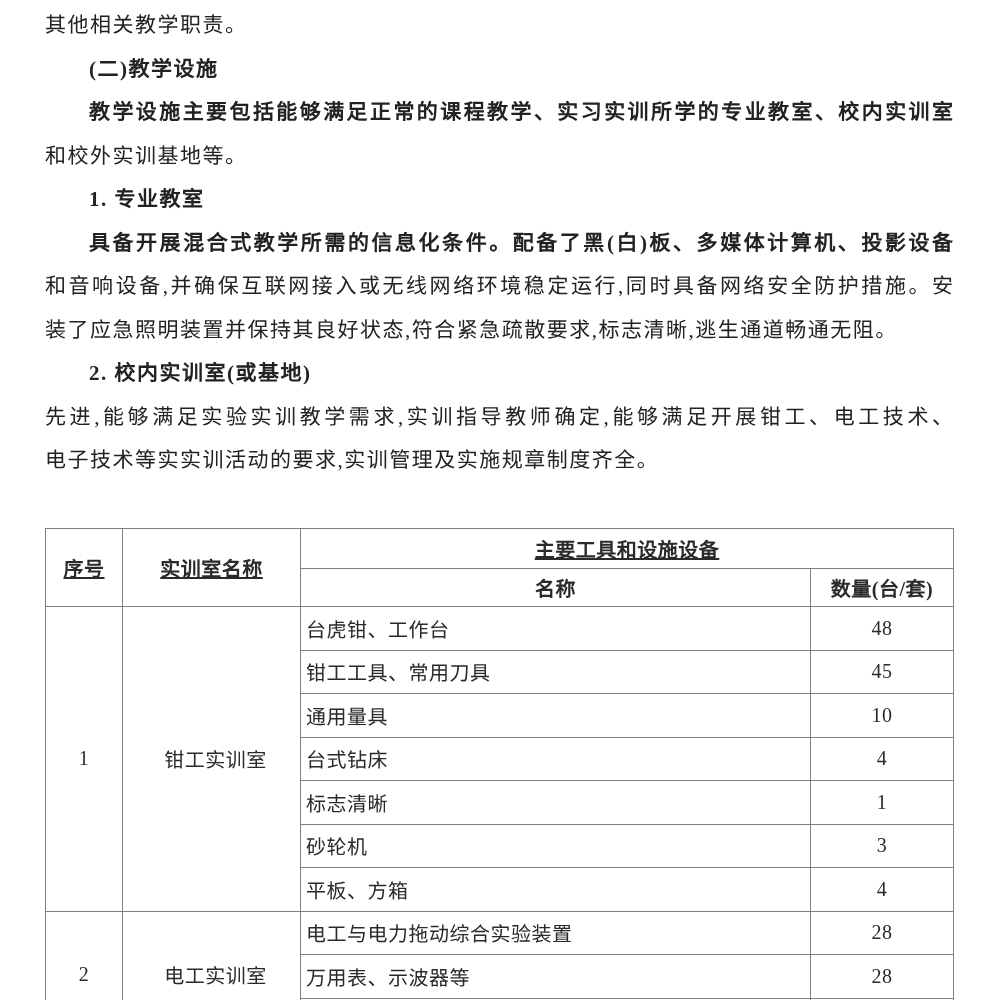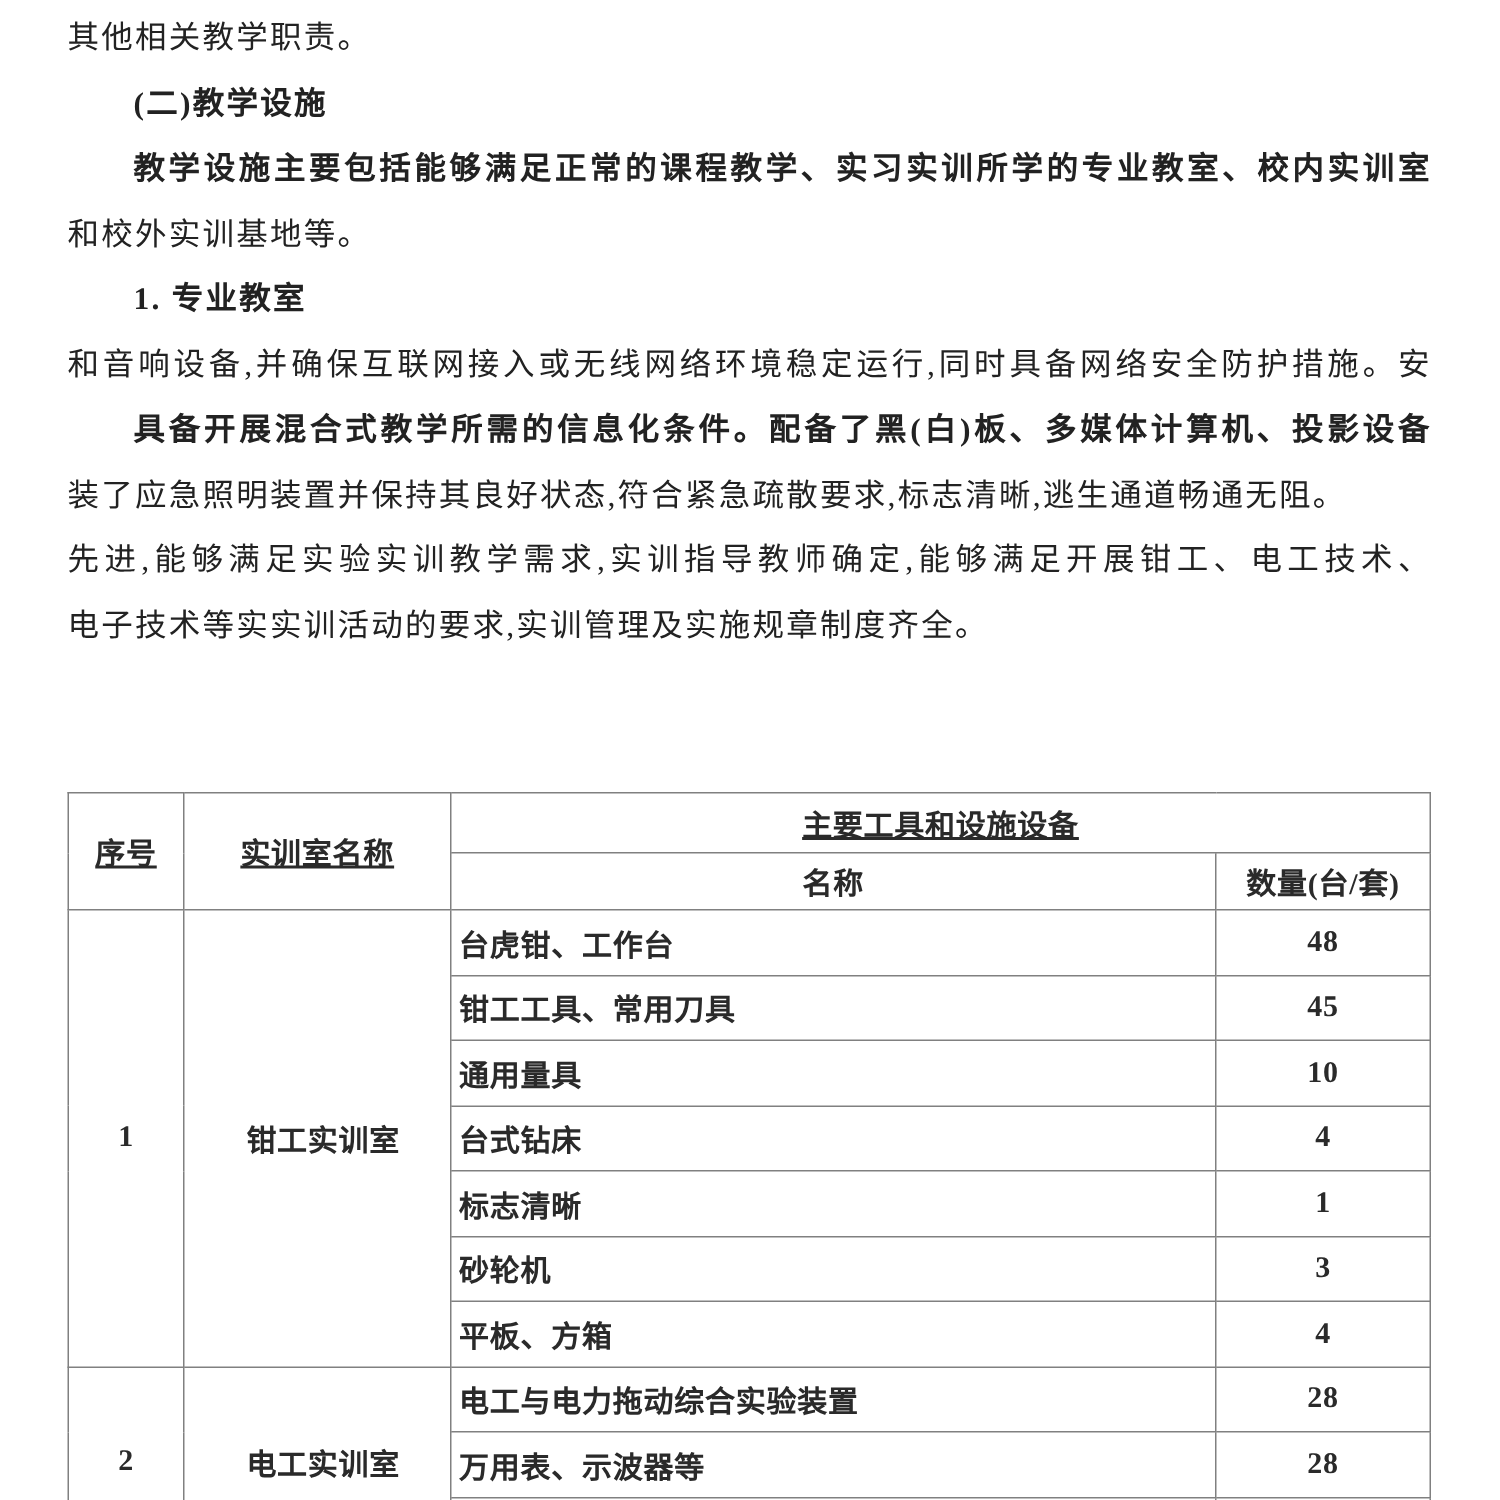--- a/index.html
+++ b/index.html
@@ -50,21 +50,21 @@
     table-layout: fixed;
     font-size: 20px;
     letter-spacing: 0.5px;
     color: #2a2a2a;
   }
   .eqtable td, .eqtable th {
     border: 1px solid #808080;
     padding: 0;
     vertical-align: middle;
     text-align: center;
-    font-weight: bold;
+    font-weight: normal;
     overflow: hidden;
   }
   .eqtable th { font-weight: bold; }
   .col-index { width: 77px; }
   .col-room  { width: 178px; }
   .col-name  { width: 510px; }
   .col-qty   { width: 143px; }
   .eqtable tr.h1 { height: 40px; text-decoration: underline; }
   .eqtable tr.h2 { height: 38px; }
   .eqtable tr.r  { height: 43.5px; }
@@ -82,23 +82,24 @@
 <body>
 
 <div class="page">
 
   <div class="textblock">
     <div class="line">其他相关教学职责。</div>
     <div class="line bold indent">(二)教学设施</div>
     <div class="line fill indent">教学设施主要包括能够满足正常的课程教学、实习实训所学的专业教室、校内实训室</div>
     <div class="line">和校外实训基地等。</div>
     <div class="line indent">1. 专业教室</div>
+    <div class="line fill indent">具备开展混合式教学所需的信息化条件。配备了黑(白)板、多媒体计算机、投影设备</div>
     <div class="line fill">和音响设备,并确保互联网接入或无线网络环境稳定运行,同时具备网络安全防护措施。安</div>
-    <div class="line fill indent">具备开展混合式教学所需的信息化条件。配备了黑(白)板、多媒体计算机、投影设备</div>
     <div class="line">装了应急照明装置并保持其良好状态,符合紧急疏散要求,标志清晰,逃生通道畅通无阻。</div>
+    <div class="line bold indent">2. 校内实训室(或基地)</div>
     <div class="line fill">先进,能够满足实验实训教学需求,实训指导教师确定,能够满足开展钳工、电工技术、</div>
     <div class="line">电子技术等实实训活动的要求,实训管理及实施规章制度齐全。</div>
   </div>
 
   <table class="eqtable">
     <colgroup>
       <col class="col-index">
       <col class="col-room">
       <col class="col-name">
       <col class="col-qty">

